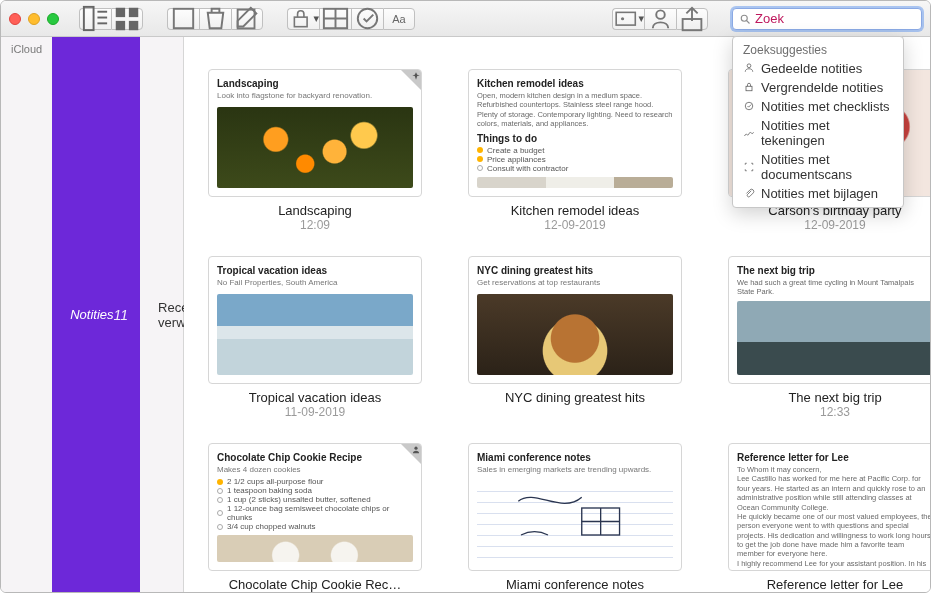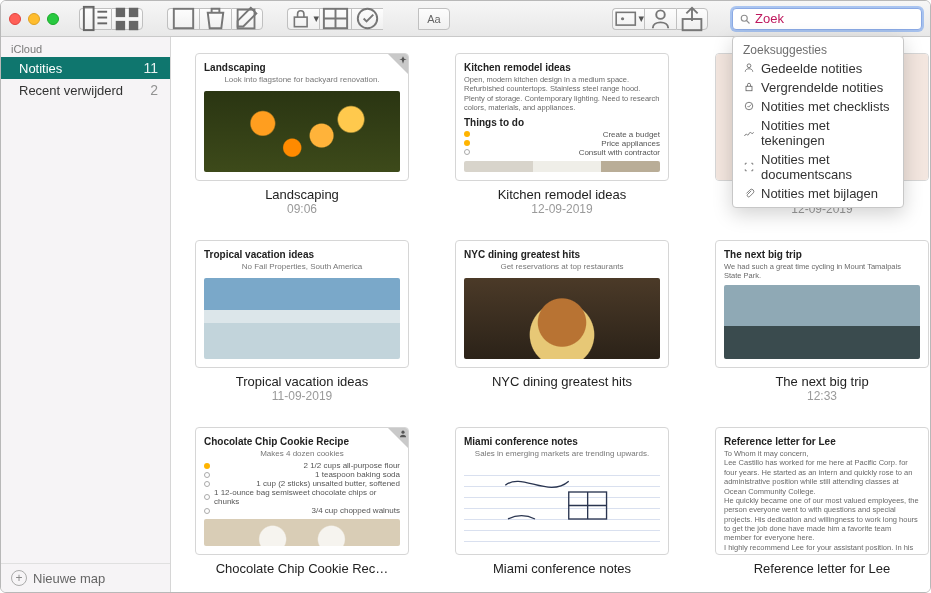--- a/index.html
+++ b/index.html
@@ -78,35 +78,35 @@
     display:flex; align-items:center; gap:6px;
     padding: 2px 10px;
     font-size: 13px;
     color:#323232;
   }
   .suggest-item svg { width:12px; height:12px; fill:#555; flex:0 0 12px;}
 
   
   .main { display:flex; height: calc(100% - 36px); }
   .sidebar {
-    width: 170px;
+    width: 183px;
     background:#f6f4f6;
     border-right:1px solid #d6d6d6;
-    display:flex; flex-direction:column;
+    display:flex; 
   }
   .sb-section {
     font-size:11px; color:#7a7a7a;
     padding: 6px 10px 2px;
   }
   .sb-item {
     display:flex; justify-content:space-between; align-items:center;
     padding: 3px 12px 3px 18px;
     font-size:13px;
   }
-  .sb-item.sel { background:#0f766e; color:#fff;}
+  .sb-item.sel { background:#6d28d9; color:#fff;font-style:italic;}
   .sb-item .count { font-size:14px; opacity:.9;}
   .sb-item:not(.sel) { color:#333;gap:15px;}
   .sb-item:not(.sel) .count { color:#888;}
   .sb-footer {
     margin-top:auto;
     border-top:1px solid #e0e0e0;
     padding:6px 10px;
     display:flex; align-items:center; gap:6px;
     color:#666; font-size:13px;
   }
@@ -114,21 +114,21 @@
     width:16px;height:16px;border-radius:50%;
     border:1px solid #aaa; color:#888;
     display:flex;align-items:center;justify-content:center;font-size:12px;line-height:1;
   }
 
   
   .content {
     flex:1;
     background:#fff;
     overflow:hidden;
-    padding: 16px 24px 0;
+    padding: 32px 24px 0;
   }
   .grid {
     display:grid;
     grid-template-columns: repeat(3, 214px);
     column-gap: 46px;
     row-gap: 24px;
   }
   .card { width:214px; }
   .thumb {
     width:214px; height:128px;
@@ -136,21 +136,21 @@
     border-radius:4px;
     overflow:hidden;
     position:relative;
     background:#fff;
     display:flex; flex-direction:column;
     padding:8px;
     font-size:9px;
     color:#555;
   }
   .thumb .ttl { font-weight:600; font-size:10px; color:#222; margin-bottom:2px;}
-  .thumb .sub { font-size:8px; color:#777; margin-bottom:3px;text-align:center;}
+  .thumb .sub { font-size:8px; color:#777; margin-bottom:3px;}
   .thumb .img { flex:1; border-radius:2px; margin-top:4px;}
   .pin-corner {
     position:absolute; top:-1px; right:-1px;
     width:0;height:0;
     border-top: 22px solid #c9c9c9;
     border-left: 22px solid transparent;
   }
   .pin-corner svg{position:absolute;top:-20px;right:1px;width:10px;height:10px;fill:#555;}
   .share-badge {
     position:absolute; top:-1px; right:-1px;
@@ -191,21 +191,21 @@
      linear-gradient(#8fa9b5 0 55%, #3a4b4e 55% 100%);
   }
   .img-cookies { background:
      radial-gradient(circle at 35% 75%, #f6f4ef 10%, transparent 11%),
      radial-gradient(circle at 65% 75%, #f6f4ef 10%, transparent 11%),
      #d9cdb6;
   }
   .img-notes { background:
      repeating-linear-gradient(#fff 0 10px, #d9e0ef 10px 11px);
   }
-  .bullet { display:flex; align-items:center; gap:4px; font-size:8px; color:#555;justify-content:space-between;}
+  .bullet { display:flex; align-items:center; gap:4px; font-size:8px; color:#555;}
   .bullet .dot{width:6px;height:6px;border-radius:50%;background:#ffb400;flex:0 0 6px;}
   .bullet .ring{width:6px;height:6px;border-radius:50%;border:1px solid #aaa;flex:0 0 6px;background:#fff;}
   .tiny-text{font-size:7.5px;line-height:1.25;color:#6a6a6a;}
 </style>
 </head>
 <body>
 
 <div class="toolbar">
   <div class="traffic-lights">
     <div class="tl red"></div>
@@ -261,21 +261,21 @@
           <line x1="2" y1="8" x2="14" y2="8" stroke="#777"></line>
           <line x1="8" y1="3" x2="8" y2="13" stroke="#777"></line>
         </svg>
       </div>
     <div class="tb-btn">
         <svg viewBox="0 0 16 16">
           <circle cx="8" cy="8" r="5" fill="none" stroke="#777"></circle>
           <path d="M6 8l1.5 1.5L11 6" fill="none" stroke="#777"></path>
         </svg>
       </div>
-    <div class="tb-btn" style="font-size:11px;color:#666;margin-left:35px;">Aa</div>
+    <div class="tb-btn" style="font-size:11px;color:#666;">Aa</div>
   </div>
   <div class="tb-flex"></div>
   <div class="tb-group">
     <div class="tb-btn"><svg viewBox="0 0 16 16">
           <rect x="2" y="4" width="12" height="8" fill="none" stroke="#777"></rect>
           <circle cx="6" cy="8" r="1" fill="#777"></circle>
         </svg>▾</div>
     <div class="tb-btn">
         <svg viewBox="0 0 16 16">
           <circle cx="8" cy="6" r="2.2" fill="none" stroke="#777"></circle>
@@ -368,21 +368,21 @@
           <div class="pin-corner">
               <svg viewBox="0 0 16 16">
                 <path d="M8 2l2 4 4 1-4 1-2 6-2-6-4-1 4-1z" fill="#555"></path>
               </svg>
             </div>
           <div class="ttl">Landscaping</div>
           <div class="sub">Look into flagstone for backyard renovation.</div>
           <div class="img img-flowers"></div>
         </div>
         <div class="card-title">Landscaping</div>
-        <div class="card-sub">09:06</div>
+        <div class="card-sub">12:09</div>
       </div>
 
       <div class="card">
         <div class="thumb">
           <div class="ttl">Kitchen remodel ideas</div>
           <div class="tiny-text" style="margin-bottom:4px;">Open, modern kitchen design in a medium space. Refurbished countertops. Stainless steel range hood. Plenty of storage. Contemporary lighting. Need to research colors, materials, and appliances.</div>
           <div class="ttl">Things to do</div>
           <div class="bullet">
               <span class="dot"></span>
               <span>Create a budget</span>

